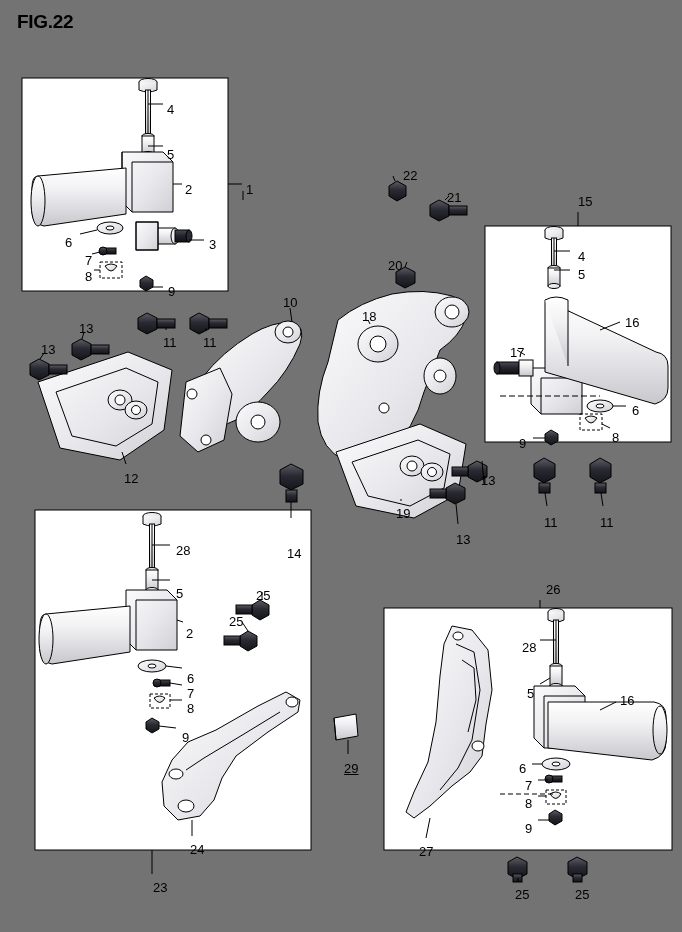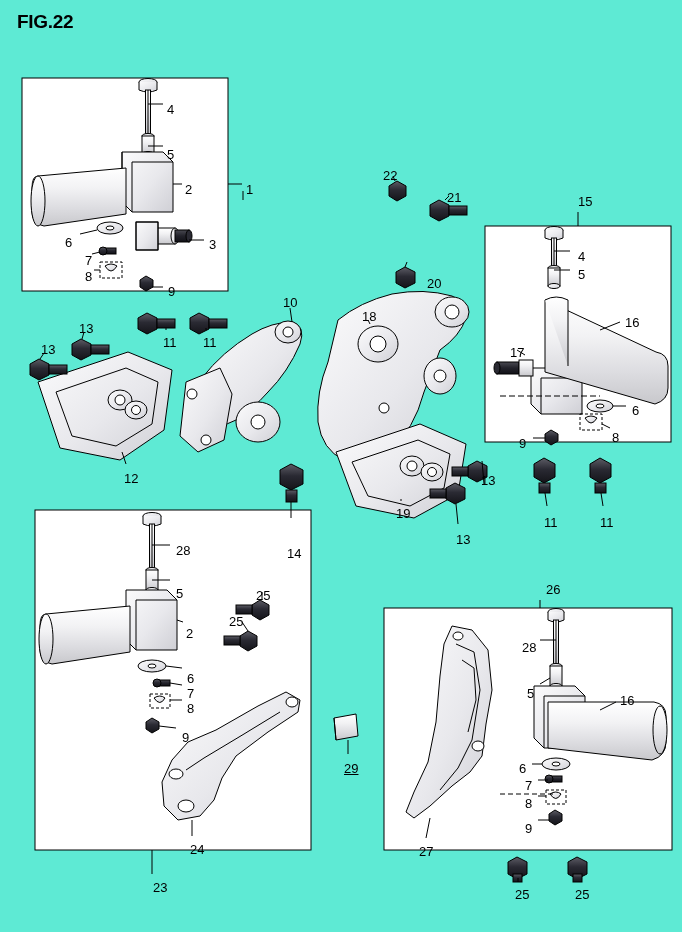--- a/index.html
+++ b/index.html
@@ -7,21 +7,21 @@
     padding: 0;
     background: #ffffff;
   }
   body {
     font-family: "Liberation Sans", sans-serif;
   }
   #page {
     position: relative;
     width: 682px;
     height: 932px;
-    background: #5eead4;
+    background: #737373;
     overflow: hidden;
   }
   #fig-title {
     position: absolute;
     left: 17px;
     top: 11px;
     font-size: 19px;
     font-weight: bold;
     color: #000000;
     letter-spacing: -0.3px;
@@ -392,31 +392,31 @@
   <div id="callout-layer">
       <div class="callout" style="left: 167px; top: 103px;">4</div>
       <div class="callout" style="left: 167px; top: 148px;">5</div>
       <div class="callout" style="left: 185px; top: 183px;">2</div>
       <div class="callout" style="left: 246px; top: 183px;">1</div>
       <div class="callout" style="left: 209px; top: 238px;">3</div>
       <div class="callout" style="left: 65px; top: 236px;">6</div>
       <div class="callout" style="left: 85px; top: 254px;">7</div>
       <div class="callout" style="left: 85px; top: 270px;">8</div>
       <div class="callout" style="left: 168px; top: 285px;">9</div>
-      <div class="callout" style="left: 383px; top: 169px;">22</div>
+      <div class="callout" style="left: 403px; top: 169px;">22</div>
       <div class="callout" style="left: 447px; top: 191px;">21</div>
       <div class="callout" style="left: 578px; top: 195px;">15</div>
       <div class="callout" style="left: 578px; top: 250px;">4</div>
       <div class="callout" style="left: 578px; top: 268px;">5</div>
       <div class="callout" style="left: 625px; top: 316px;">16</div>
       <div class="callout" style="left: 510px; top: 346px;">17</div>
       <div class="callout" style="left: 632px; top: 404px;">6</div>
       <div class="callout" style="left: 612px; top: 431px;">8</div>
       <div class="callout" style="left: 519px; top: 437px;">9</div>
-      <div class="callout" style="left: 427px; top: 259px; margin-top: 18px;">20</div>
+      <div class="callout" style="left: 388px; top: 259px;">20</div>
       <div class="callout" style="left: 283px; top: 296px;">10</div>
       <div class="callout" style="left: 362px; top: 310px;">18</div>
       <div class="callout" style="left: 79px; top: 322px;">13</div>
       <div class="callout" style="left: 163px; top: 336px;">11</div>
       <div class="callout" style="left: 203px; top: 336px;">11</div>
       <div class="callout" style="left: 41px; top: 343px;">13</div>
       <div class="callout" style="left: 124px; top: 472px;">12</div>
       <div class="callout" style="left: 287px; top: 527px; margin-top: 20px;">14</div>
       <div class="callout" style="left: 396px; top: 507px;">19</div>
       <div class="callout" style="left: 481px; top: 474px;">13</div>

